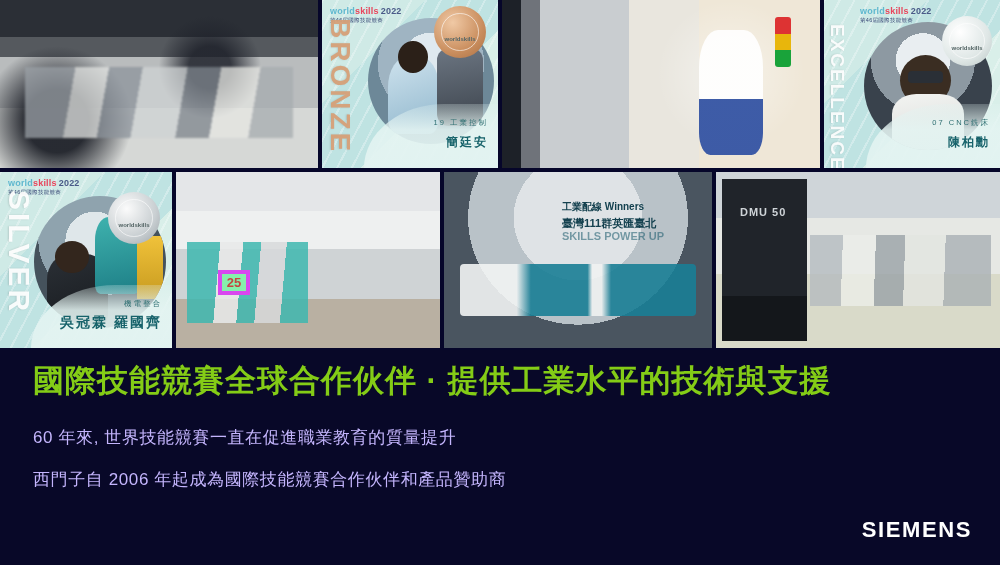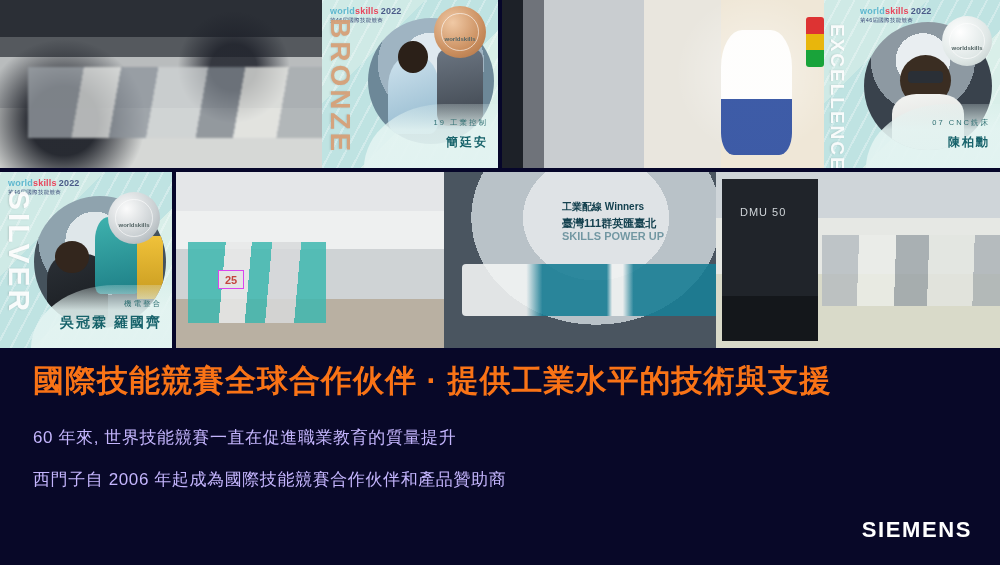--- a/index.html
+++ b/index.html
@@ -1,21 +1,21 @@
 <!DOCTYPE html>
 <html><head>
 <meta charset="utf-8">
 <style>
   html,body{margin:0;padding:0;background:#05051f;}
   body{width:1000px;height:565px;overflow:hidden;font-family:"Liberation Sans","DejaVu Sans",sans-serif;}
   .stage{position:relative;width:1000px;height:565px;background:#06062a;}
 
   
   .mosaic{position:absolute;left:0;top:0;width:1000px;height:350px;}
-  .ph{position:absolute;overflow:hidden;background:#101030;padding-left:36px;}
+  .ph{position:absolute;overflow:hidden;background:#101030;}
   .ph .inner{position:absolute;inset:0;}
 
   
   .lab-a{background:
      radial-gradient(circle at 18% 72%, rgba(25,28,36,.92) 0 11%, rgba(25,28,36,0) 26%),
      radial-gradient(circle at 66% 40%, rgba(30,33,42,.85) 0 9%, rgba(0,0,0,0) 22%),
      linear-gradient(#2b2f36 0 22%, #55595e 22% 34%, #b9bcbd 34% 64%, #d6d8d6 64% 100%);}
   .lab-a:after{content:"";position:absolute;left:8%;top:40%;width:84%;height:42%;
      background:linear-gradient(100deg,#9aa0a6 0 18%,#e2e4e2 18% 30%,#8d949c 30% 42%,#cfd3d4 42% 58%,#7d848c 58% 70%,#e6e7e3 70% 84%,#a7acb0 84% 100%);
      opacity:.75;filter:blur(1px);}
@@ -72,21 +72,21 @@
   .medal .mtxt{position:absolute;left:0;right:0;top:58%;text-align:center;font-size:6px;color:#566; font-weight:700;}
   .capbox{position:absolute;right:0;bottom:0;left:24%;height:38%;
      background:linear-gradient(180deg,rgba(226,243,241,.25),rgba(228,244,242,.88) 40%,rgba(226,243,241,.95));
      border-top-left-radius:60% 100%;}
   .cap-skill{position:absolute;left:4px;right:10px;top:22%;text-align:right;font-size:7.5px;color:#2f6f72;letter-spacing:2px;}
   .cap-name{position:absolute;left:0;right:10px;top:46%;text-align:right;font-size:12px;font-weight:700;color:#16626a;letter-spacing:2px;}
 
   
   .band{position:absolute;left:0;top:350px;width:1000px;height:215px;background:#080828;}
   .headline{position:absolute;left:33px;top:10px;width:940px;
-     font-size:31px;font-weight:700;color:#f97316;letter-spacing:1px;white-space:nowrap;}
+     font-size:31px;font-weight:700;color:#84cc16;letter-spacing:1px;white-space:nowrap;}
   .lines{position:absolute;left:33px;top:76px;}
   .line{font-size:17px;color:#c4b5fd;margin-bottom:19px;letter-spacing:.6px;white-space:nowrap;}
   .siemens{position:absolute;right:28px;bottom:22px;font-size:22px;font-weight:700;
      color:#ffffff;letter-spacing:1.6px;}
 </style>
 </head>
 <body>
 
 <div class="stage">
 
@@ -171,35 +171,35 @@
         <div class="mtxt">worldskills</div>
       </div>
       <div class="capbox" style="left:18%;height:36%;">
         <div class="cap-skill">機電整合</div>
         <div class="cap-name" style="font-size:14px;">吳冠霖 羅國齊</div>
       </div>
     </div>
 
     <div class="ph" style="left:176px;top:172px;width:264px;height:176px;">
       <div class="inner bench-c"></div>
-      <div style="position:absolute;left:42px;top:98px;width:24px;height:17px;background:#e5e5e5;
-                  border:1px solid #d946ef;color:#c4453f;font-size:11px;font-weight:700;
+      <div style="position:absolute;left:42px;top:98px;width:24px;height:17px;background:#86efac;
+                  border:4px solid #d946ef;color:#c4453f;font-size:13px;font-weight:700;
                   display:flex;align-items:center;justify-content:center;">25</div>
     </div>
 
     <div class="ph" style="left:444px;top:172px;width:268px;height:176px;">
       <div class="inner stage-d"></div>
       <div style="position:absolute;left:118px;top:28px;font-size:10px;font-weight:700;color:#14414f;">工業配線 Winners</div>
       <div style="position:absolute;left:118px;top:44px;font-size:11px;font-weight:700;color:#14414f;">臺灣111群英匯臺北</div>
       <div style="position:absolute;left:118px;top:58px;font-size:11px;font-weight:700;color:#1a5a6c;opacity:.55;">SKILLS POWER UP</div>
     </div>
 
     <div class="ph" style="left:716px;top:172px;width:284px;height:176px;">
       <div class="inner hall-e"></div>
-      <div style="position:absolute;left:24px;top:34px;font-size:11px;font-weight:400;color:#cfd4d8;letter-spacing:1px;">DMU 50</div>
+      <div style="position:absolute;left:24px;top:34px;font-size:11px;font-weight:700;color:#cfd4d8;letter-spacing:1px;">DMU 50</div>
     </div>
   </div>
 
   <div class="band">
     <div class="headline">國際技能競賽全球合作伙伴 · 提供工業水平的技術與支援</div>
     <div class="lines">
       <div class="line">60 年來, 世界技能競賽一直在促進職業教育的質量提升</div>
       <div class="line">西門子自 2006 年起成為國際技能競賽合作伙伴和產品贊助商</div>
     </div>
     <div class="siemens">SIEMENS</div>

